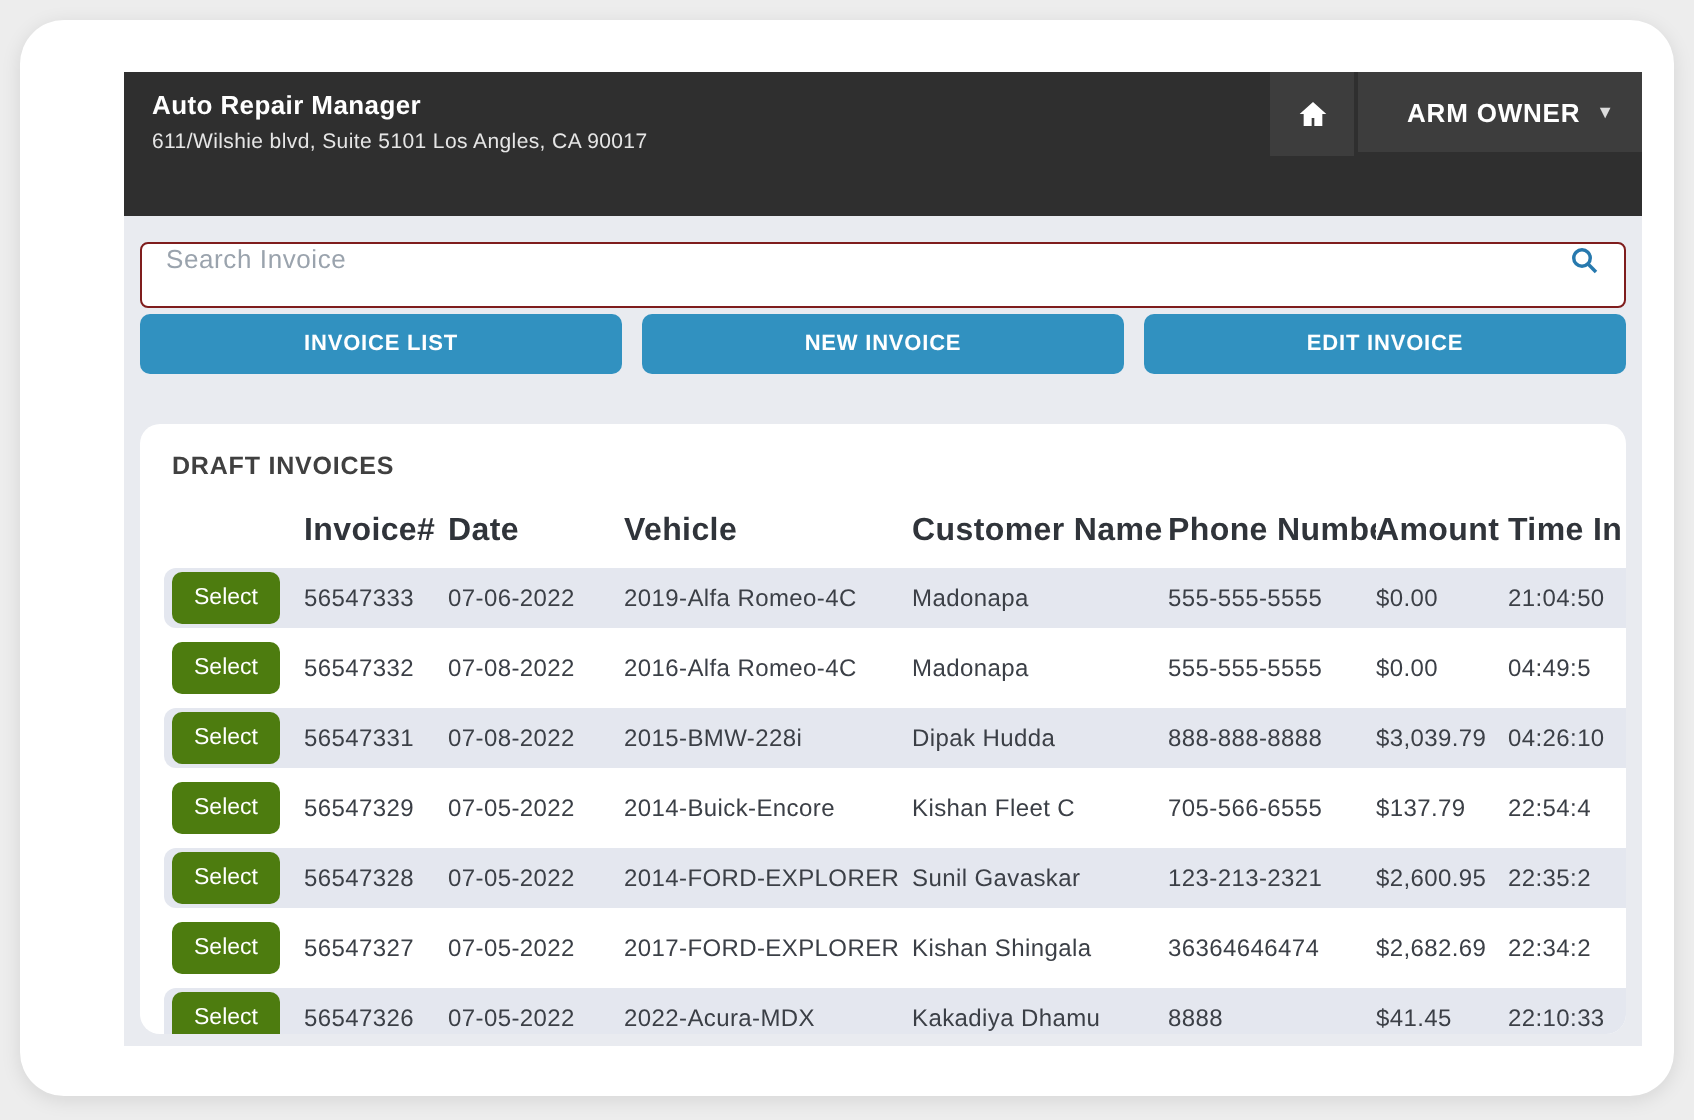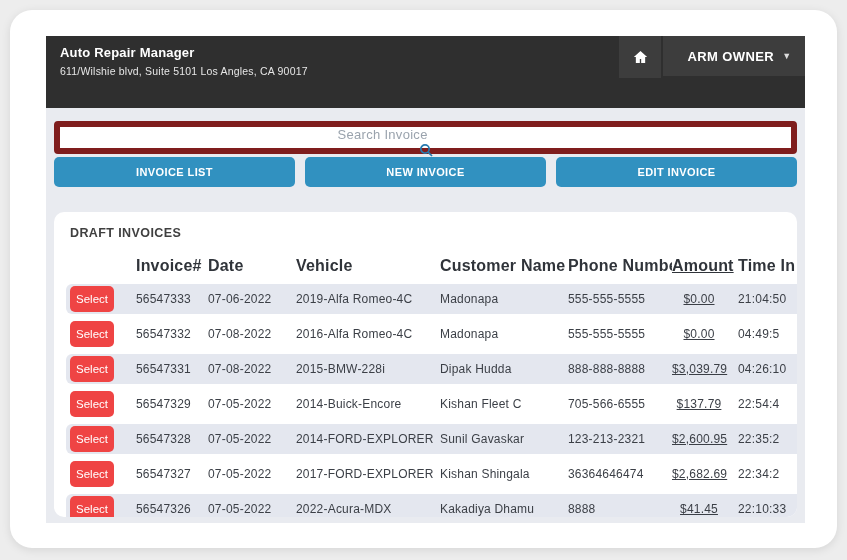--- a/index.html
+++ b/index.html
@@ -12,21 +12,21 @@
   }
   .window {
     position:absolute; left:10px; top:10px;
     width:827px; height:538px;
     background:#ffffff;
     border-radius:22px;
     box-shadow:0 2px 10px rgba(0,0,0,0.10);
     overflow:hidden;
   }
   .app {
-    position:absolute; left:36px; top:26px;
+    position:absolute; left:52px; top:26px;
     width:759px; height:487px;
     background:#e9ebf0;
     overflow:hidden;
   }
   
   .app-header {
     height:72px; background:#2f2f2f;
     display:flex; justify-content:space-between; align-items:stretch;
   }
   .brand { padding:9px 0 0 14px; color:#fff; }
@@ -42,22 +42,22 @@
     width:142px; height:40px; background:#3d3d3d;
     display:flex; align-items:center; justify-content:center; gap:8px;
     color:#ffffff; font-size:13px; font-weight:bold; letter-spacing:.4px;
     cursor:pointer; border:none;padding-left:11px;
   }
   .caret { font-size:9px; color:#dcdcdc; }
   
   .content { padding:13px 8px 0 8px; }
   .search-box {
     height:33px; background:#ffffff; border-radius:4px;
-    border:6px solid #7f1d1d;
-    display:flex; align-items:center;flex-direction:column;
+    border:1px solid #7f1d1d;
+    display:flex; align-items:flex-start;
   }
   .search-input {
     flex:1; border:none; outline:none; background:transparent;
     font-family:"Liberation Sans", sans-serif;
     font-size:13px; color:#333; padding:0 12px; letter-spacing:.3px;
   }
   .search-input::placeholder { color:#9aa3ad; }
   .search-icon-wrap { padding:0 12px; display:flex; align-items:center; cursor:pointer; }
   .btn-row { display:flex; gap:10px; margin-top:3px; }
   .nav-btn {
@@ -84,32 +84,32 @@
   col.c-vehicle { width:144px; }
   col.c-customer{ width:128px; }
   col.c-phone   { width:104px; }
   col.c-amount  { width:66px; }
   col.c-time    { width:84px; }
   th {
     font-size:16px; font-weight:bold; color:#30343a;
     text-align:left; padding:2px 0 4px 0; letter-spacing:.2px;
     white-space:nowrap; overflow:hidden;
   }
-  th.right, td.cell-amount { text-align:center; padding-right:12px;text-decoration:underline; }
+  th.right, td.cell-amount { text-align:left; padding-right:12px; }
   td {
     font-size:12px; color:#3b3f46; height:30px;
     white-space:nowrap; overflow:hidden; letter-spacing:.2px;
     background:#ffffff;
   }
   tbody tr:nth-child(odd) td { background:#e4e7ef; }
   td:first-child { border-radius:6px 0 0 6px; }
   td:last-child  { border-radius:0 6px 6px 0; }
   .select-btn {
-    margin-left:4px; width:44px; height:26px;
-    background:#ef4444; color:#ffffff; border:none; border-radius:5px;
+    margin-left:4px; width:54px; height:26px;
+    background:#4d7c0f; color:#ffffff; border:none; border-radius:5px;
     font-family:"Liberation Sans", sans-serif;
     font-size:11.5px; cursor:pointer;
   }
 </style>
 </head>
 <body>
 
 <div class="window">
   <div class="app">
 

